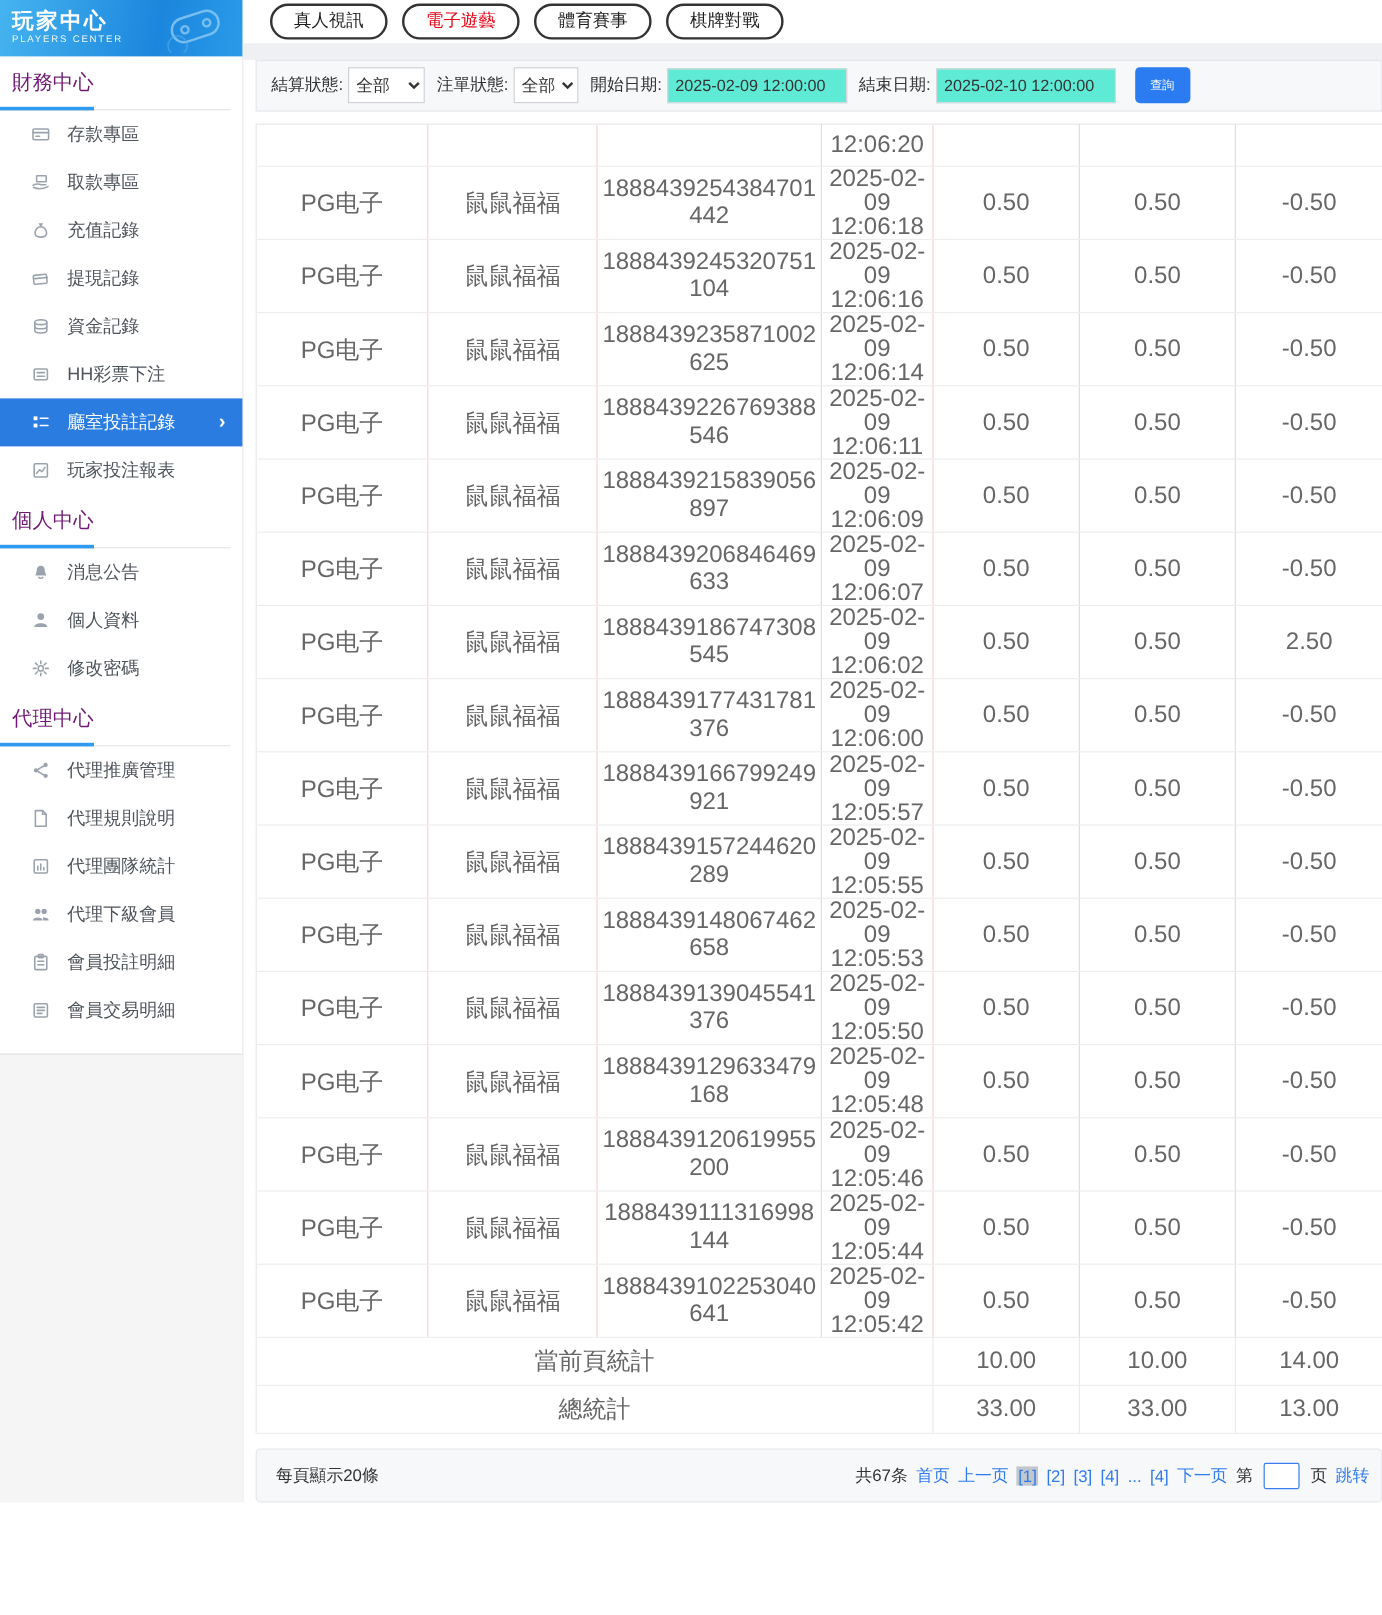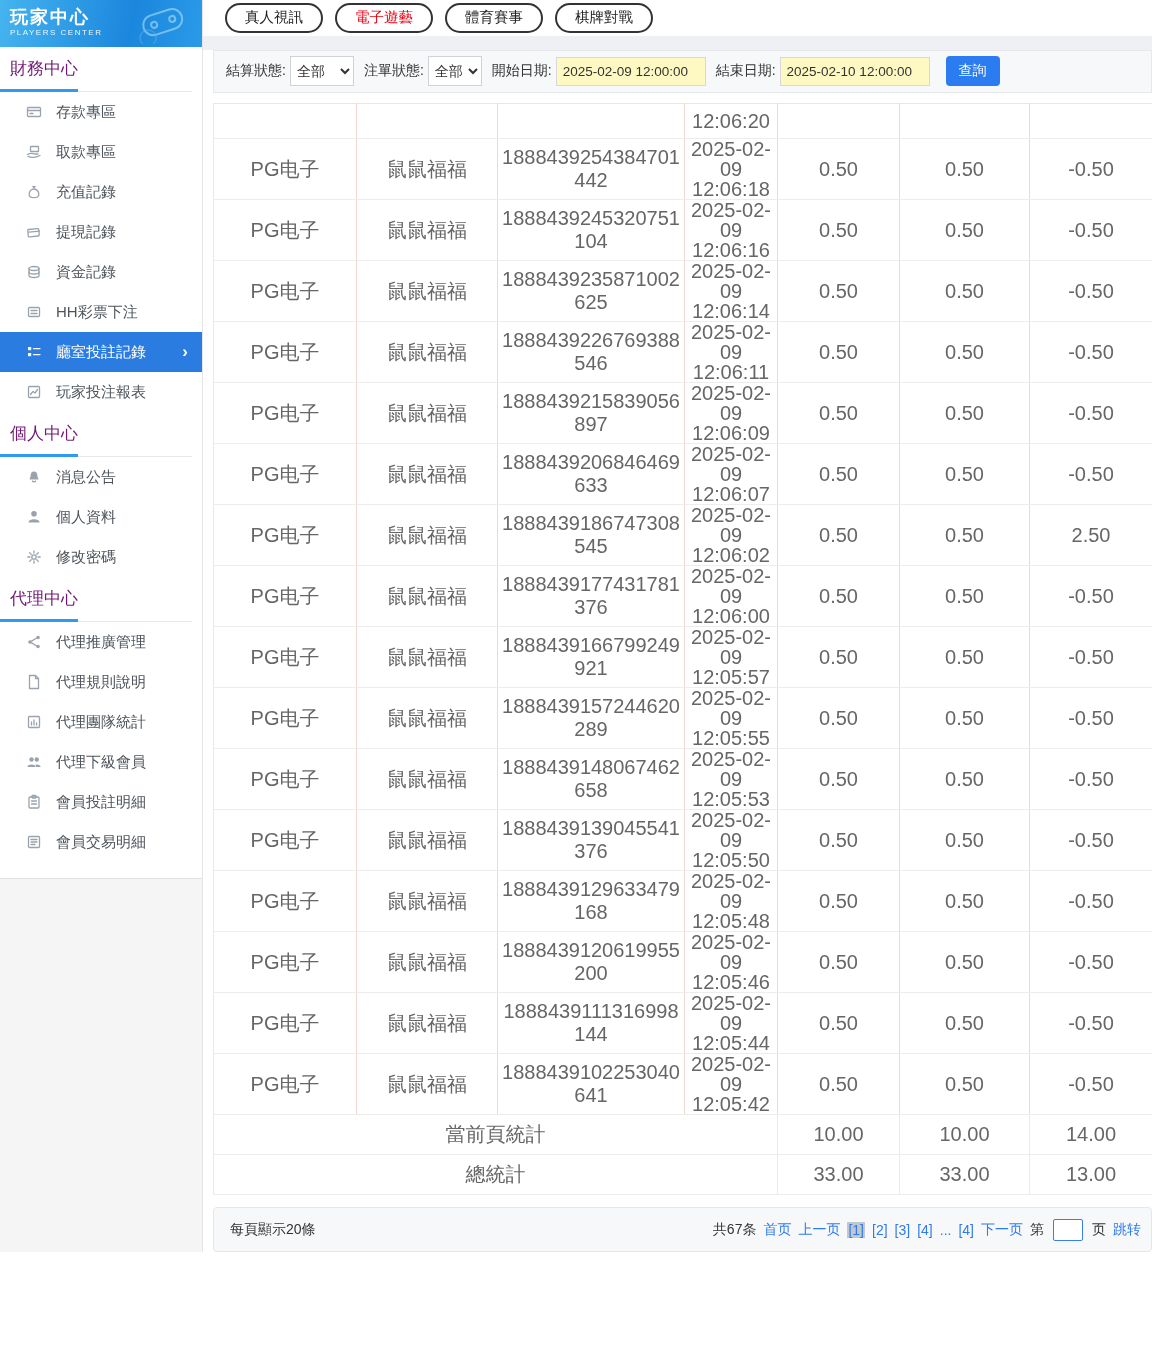--- a/index.html
+++ b/index.html
@@ -33,22 +33,22 @@
   .topbar { height:42px; display:flex; align-items:center; gap:12px; padding-left:22px; background:#fff; }
   .cat-btn { background:#fff; border:2px solid #333; border-radius:16px; padding:3px 18px 4px; font-size:14.5px; color:#1f1f1f; cursor:pointer; font-family:inherit;text-align:center; }
   .cat-btn.active { color:#e60012; }
   .gray-band { height:16px; background:#eef0f3; }
 
   .filterbar { margin-left:10px; height:50px; background:#f7f8fa; border:1px solid #e6e8ec; display:flex; align-items:center; padding-left:12px; }
   .flabel { font-size:14px; color:#333; margin-right:4px; }
   .filterbar select { height:30px; border:1px solid #cfd2d6; background:#fff; font-size:14px; color:#333; margin-right:10px; font-family:inherit; padding:0 2px; }
   .sel-settle { width:64px; }
   .sel-order { width:54px; }
-  .date-input { height:29px; width:150px; border:1px solid #d6d8db; background:#fef9c3; font-size:13.5px; color:#333; padding:0 6px; margin-right:10px; font-family:inherit; }
-  .search-btn { background:#2b7cf0; color:#fff; border:none; border-radius:4px; height:30px; padding:0 13px; font-size:14px; cursor:pointer; margin-left:6px; font-family:inherit; }
+  .date-input { height:29px; width:150px; border:1px solid #d6d8db; background:#5eead4; font-size:13.5px; color:#333; padding:0 6px; margin-right:10px; font-family:inherit; }
+  .search-btn { background:#2b7cf0; color:#fff; border:none; border-radius:4px; height:30px; padding:0 13px; font-size:10px; cursor:pointer; margin-left:6px; font-family:inherit; }
 
   
   table.bets { margin:10px 0 0 10px; width:939px; border-collapse:collapse; table-layout:fixed; font-size:20px; color:#666; border-top:1px solid #e8e8e8; border-left:1px solid #e8e8e8; }
   table.bets td { border-right:1px solid #f2d6d1; border-bottom:1px solid #ededee; text-align:center; vertical-align:middle; padding:0 2px; word-break:break-all; }
   tr.partial-row td { height:35px; }
   tr.data-row td { height:60px; }
   tr.summary-row td { height:40px; border-right:1px solid #eaeaea; }
   .dline { line-height:20px; }
 
   

